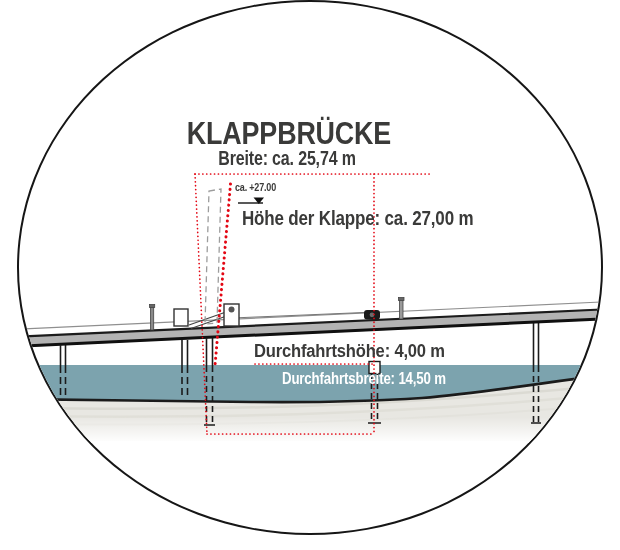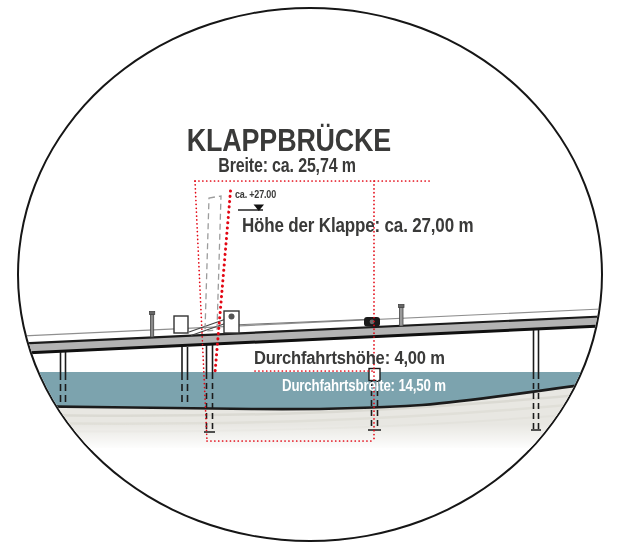--- a/index.html
+++ b/index.html
@@ -10,21 +10,21 @@
     --structure-dark:#1b1b1b;
     --dashed-gray:#9c9c9c;
     --bed:#e8e7e2;
   }
   html,body{margin:0;padding:0;background:#ffffff;}
   .stage{
     position:relative;width:620px;height:550px;background:#fff;overflow:hidden;
     font-family:"Liberation Sans",sans-serif;
   }
   .circle-frame{
-    position:absolute;left:17px;top:7px;width:586px;height:535px;
+    position:absolute;left:17px;top:0;width:586px;height:535px;
     border:2px solid #161616;border-radius:50%;overflow:hidden;background:#fff;
     box-sizing:border-box;
   }
   .scene{position:absolute;left:-17px;top:-7px;width:620px;height:550px;}
   .scene-svg{position:absolute;left:0;top:0;}
   .lbl{
     position:absolute;white-space:nowrap;font-weight:700;color:var(--ink);
     line-height:1;letter-spacing:-0.2px;
   }
   .t-title{left:137px;top:122px;width:300px;text-align:center;font-size:32px;transform:scaleX(0.84);}

